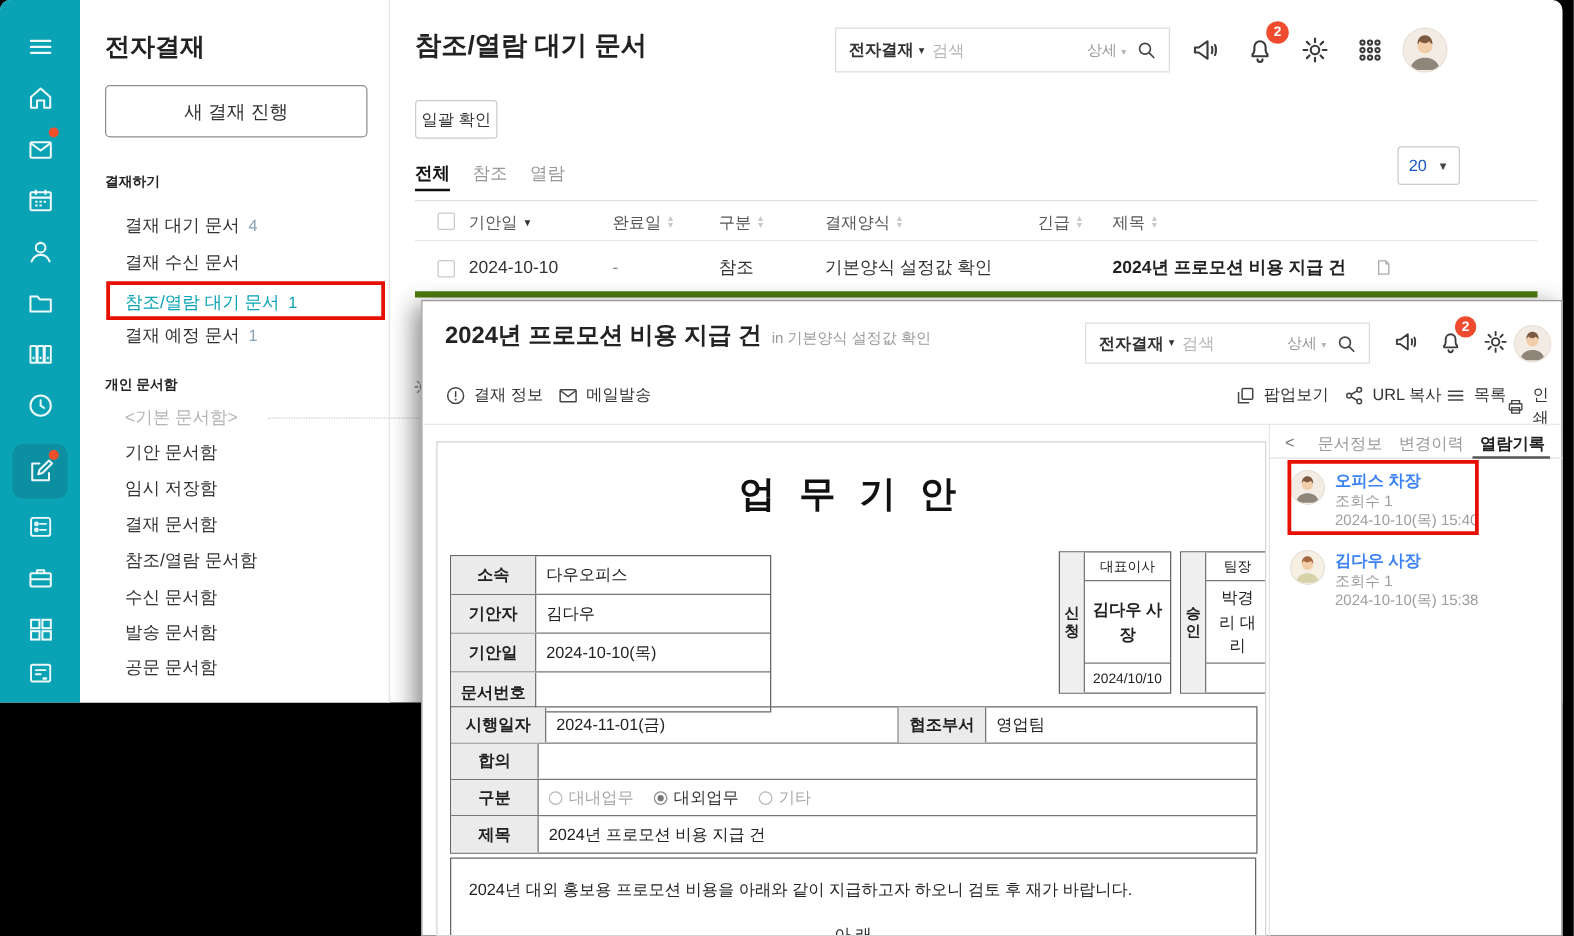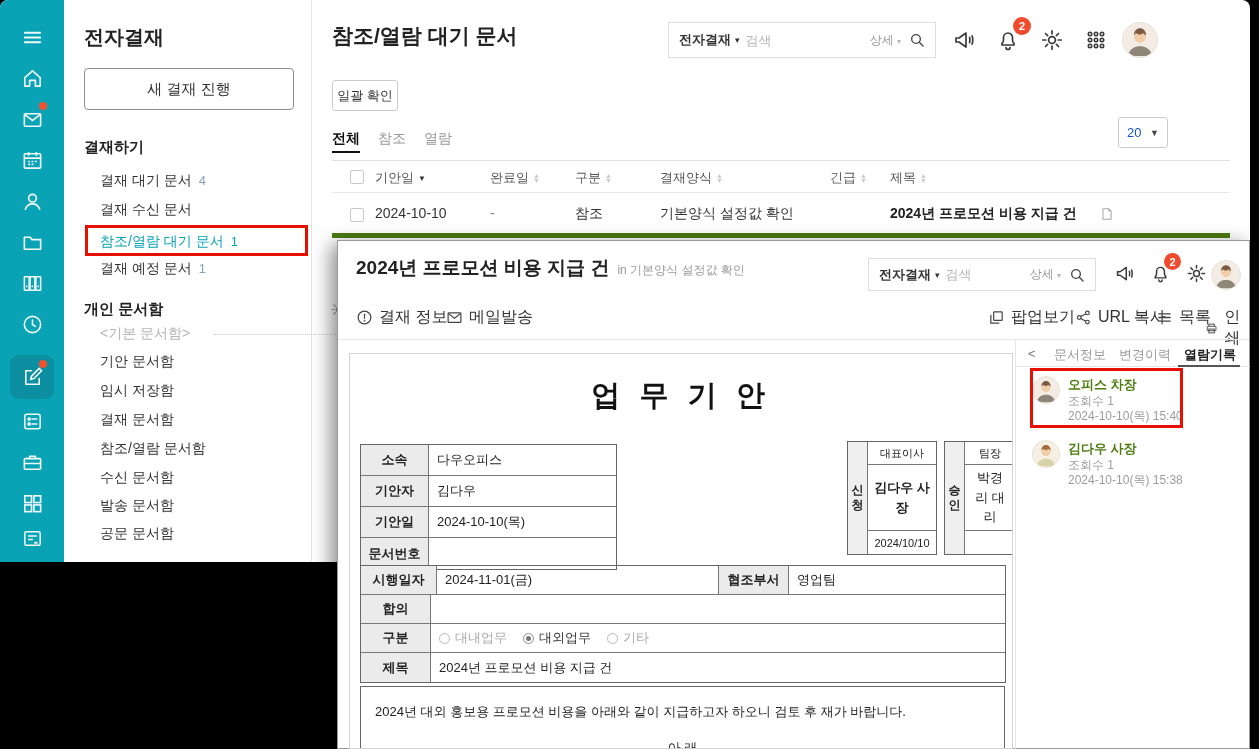--- a/index.html
+++ b/index.html
@@ -24,21 +24,21 @@
   .red-dot { position:absolute; width:8px; height:8px; border-radius:50%;
     background:#f4502c; right:7px; top:5px; }
 
   
   .side-panel { position:absolute; left:64px; top:0; width:248px; height:562px;
     background:#fff; border-right:1px solid #e4e4e4; }
   .sp-title { position:absolute; left:20px; top:24px; font-size:20px; font-weight:bold; color:#222; }
   .sp-new-btn { position:absolute; left:20px; top:68px; width:210px; height:42px;
     border:1px solid #8f8f8f; border-radius:4px; background:#fff; font-size:15px; color:#333;
     display:flex; align-items:center; justify-content:center; cursor:pointer; }
-  .sp-section { position:absolute; left:20px; font-size:15px; font-weight:bold; color:#222; }
+  .sp-section { position:absolute; left:20px; font-size:11px; font-weight:bold; color:#222; }
   .sp-item { position:absolute; left:36px; font-size:14px; color:#333; white-space:nowrap; cursor:pointer; }
   .sp-item .cnt { color:#8aa0b4; margin-left:7px; font-size:13px; }
   .sp-item.active { color:#0aa3b6; }
   .sp-item.active .cnt { color:#0aa3b6; }
   .sp-item.dim { color:#b5b5b5; }
   .dotline { position:absolute; border-bottom:1px dotted #c9c9c9; }
   .sp-gear { position:absolute; left:266px; color:#999; }
   .sp-gear svg { width:17px; height:17px; }
 
   
@@ -85,21 +85,21 @@
   .sort-both { display:inline-flex; flex-direction:column; line-height:5px; font-size:7px; color:#c9c9c9; }
   .doc-ico { color:#a9a9a9; display:inline-flex; }
   .doc-ico svg { width:14px; height:14px; }
 
   
   .modal { position:absolute; left:337px; top:240px; width:913px; height:509px;
     background:#fff; border:1px solid #9a9a9a; box-shadow:-6px 4px 18px rgba(0,0,0,.45); }
   .m-title { position:absolute; left:18px; top:14px; font-size:19px; font-weight:bold; color:#222; white-space:nowrap; }
   .m-sub { font-size:12px; color:#9a9a9a; font-weight:normal; margin-left:8px; }
   .m-tool { position:absolute; top:66px; display:flex; align-items:center; gap:6px;
-    font-size:16px; color:#333; cursor:pointer; }
+    font-size:13px; color:#333; cursor:pointer; }
   .m-tool svg { width:17px; height:17px; color:#444; }
   .m-divider { position:absolute; left:0; right:0; top:98px; border-top:1px solid #e6e6e6; }
 
   
   .paper { position:absolute; left:11px; top:112px; width:664px; height:396px;
     border:1px solid #d4d4d4; background:#fff; overflow:hidden; }
   .doc-title { position:absolute; left:0; right:0; top:22px; text-align:center;
     font-size:29px; font-weight:bold; color:#111; letter-spacing:6px;
     font-family:"Liberation Serif","DejaVu Serif",serif; }
   .g-table { position:absolute; border:1px solid #666; }
@@ -130,21 +130,21 @@
   .body-below { position:absolute; left:0; right:0; top:52px; text-align:center; font-size:13px; color:#222; }
 
   
   .r-panel { position:absolute; left:677px; top:99px; width:235px; height:409px; border-left:1px solid #e5e5e5; }
   .r-tabs { position:absolute; left:0; right:0; top:0; height:27px; border-bottom:1px solid #e3e3e3; }
   .r-back { position:absolute; left:12px; top:6px; font-size:13px; color:#777; cursor:pointer; }
   .r-tab { position:absolute; top:6px; font-size:13px; color:#999; cursor:pointer; }
   .r-tab.active { color:#222; font-weight:bold; }
   .r-underline { position:absolute; top:25px; height:2px; background:#555; }
   .viewer { position:absolute; left:0; }
-  .v-name { position:absolute; left:52px; font-size:13px; font-weight:bold; color:#4d7c0f; white-space:nowrap; }
+  .v-name { position:absolute; left:52px; font-size:13px; font-weight:bold; color:#3b82f6; white-space:nowrap; }
   .v-meta { position:absolute; left:52px; font-size:12px; color:#9c9c9c; white-space:nowrap; }
 
   
   .hl-box { position:absolute; border:3px solid #e60f00; pointer-events:none; }
 </style>
 </head>
 <body>
 
 <div class="main-window">
 

